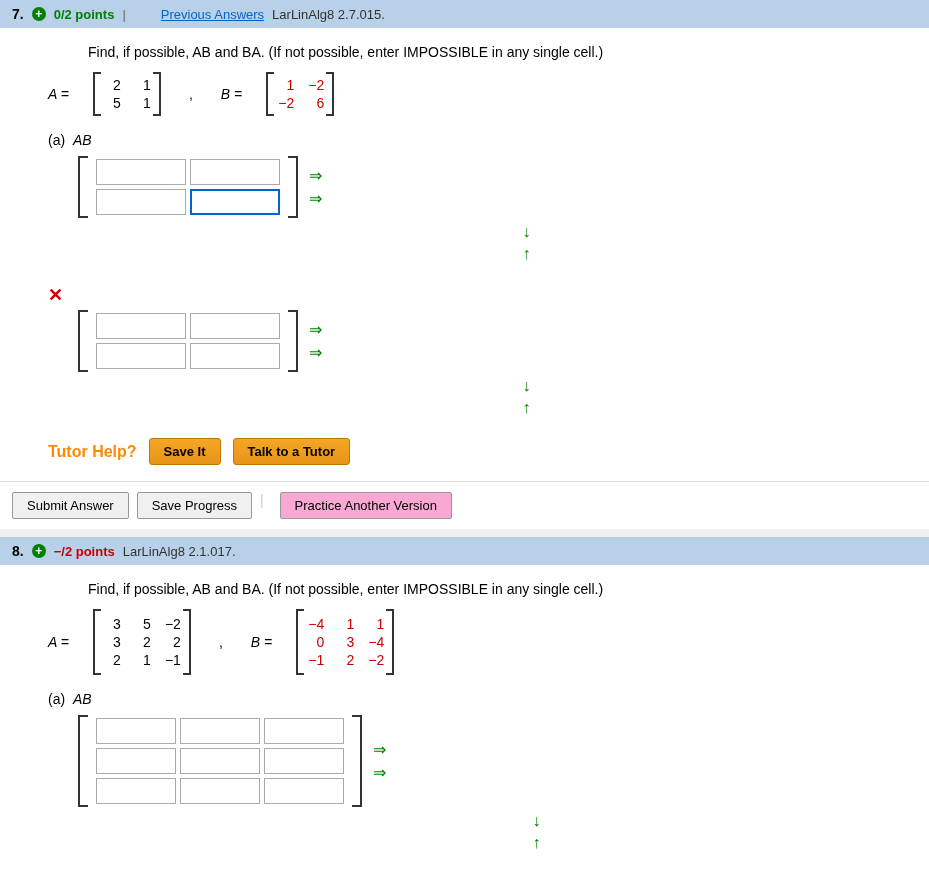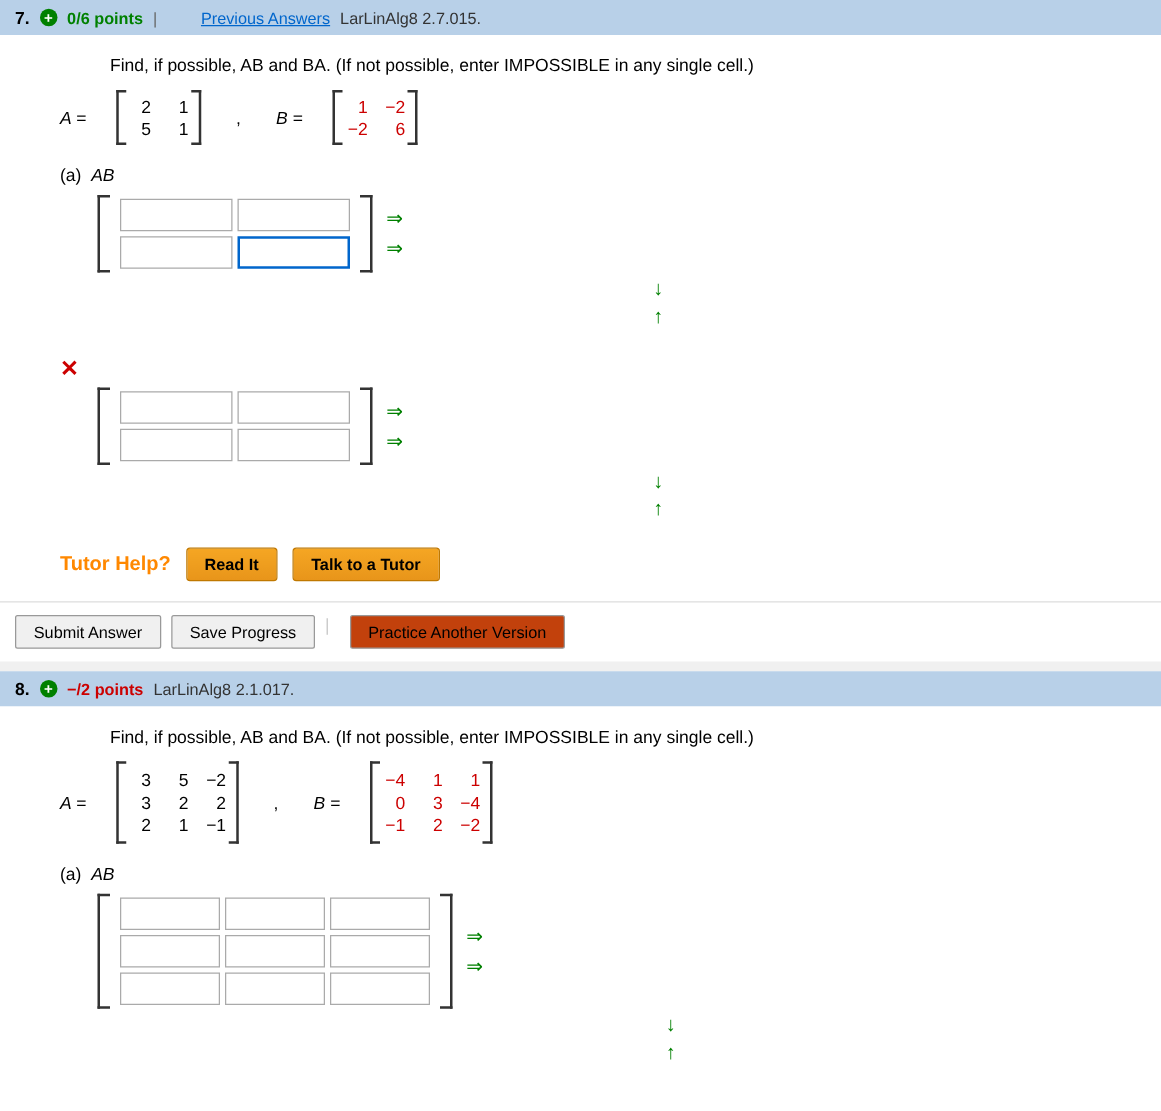--- a/index.html
+++ b/index.html
@@ -222,21 +222,21 @@
       padding: 5px 14px;
       background: #f0f0f0;
       border: 1px solid #999;
       border-radius: 2px;
       cursor: pointer;
       font-size: 13px;
     }
 
     .action-btn-practice {
       padding: 5px 14px;
-      background: #c2410c;
+      background: #f9a8d4;
       border: 1px solid #999;
       border-radius: 2px;
       cursor: pointer;
       font-size: 13px;
       margin-left: 8px;
     }
 
     .plus-icon {
       display: inline-block;
       width: 14px;
@@ -250,21 +250,21 @@
       font-weight: bold;
     }
   </style>
 </head>
 <body>
 
 <div class="question-block">
   <div class="question-header">
     <span class="question-number">7.</span>
     <span class="plus-icon">+</span>
-    <span class="points-badge">0/6 points</span>
+    <span class="points-badge">0/2 points</span>
     <span class="separator">|</span>
     <span class="prev-answers">Previous Answers</span>
     <span class="course-code">LarLinAlg8 2.7.015.</span>
   </div>
   <div class="question-body">
     <div class="problem-statement">Find, if possible, AB and BA. (If not possible, enter IMPOSSIBLE in any single cell.)</div>
 
     <div class="matrix-display">
       <span class="matrix-var italic">A =</span>
       <div class="matrix-wrap">
@@ -332,21 +332,21 @@
         </div>
       </div>
       <div class="row-arrows" style="margin-left:100px;">
         <button class="row-arrow-btn">↓</button>
         <button class="row-arrow-btn">↑</button>
       </div>
     </div>
 
     <div class="need-help">
       <span class="need-help-label">Tutor Help?</span>
-      <button class="help-btn">Read It</button>
+      <button class="help-btn">Save It</button>
       <button class="help-btn">Talk to a Tutor</button>
     </div>
   </div>
 
   <div class="action-bar">
     <button class="action-btn">Submit Answer</button>
     <button class="action-btn">Save Progress</button>
     <span style="color:#ccc;">|</span>
     <button class="action-btn-practice">Practice Another Version</button>
   </div>

